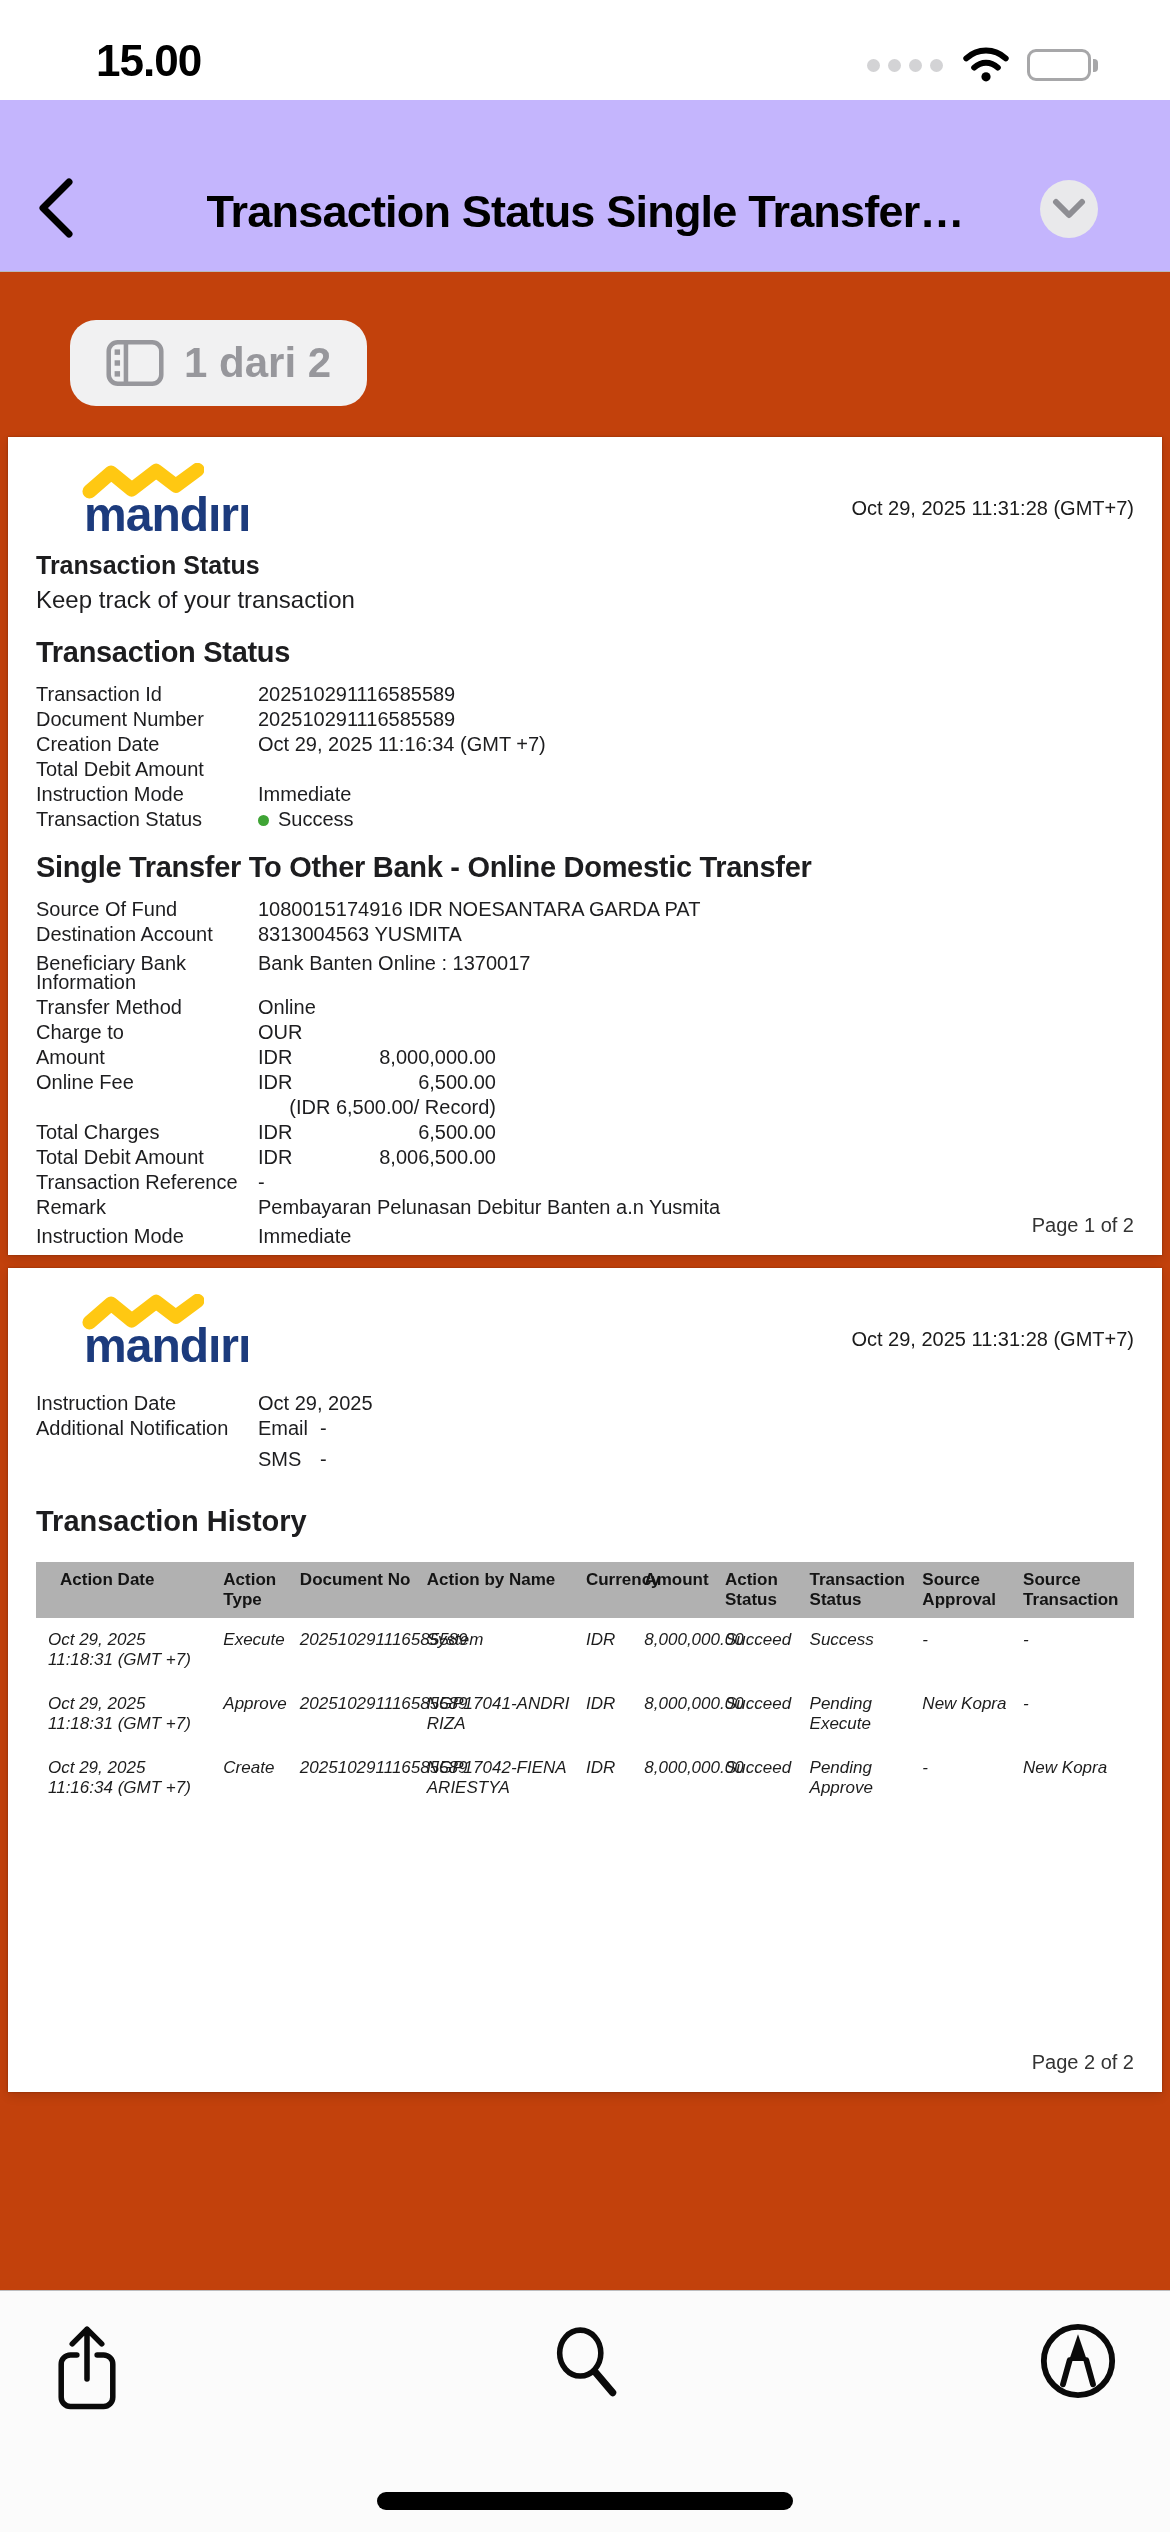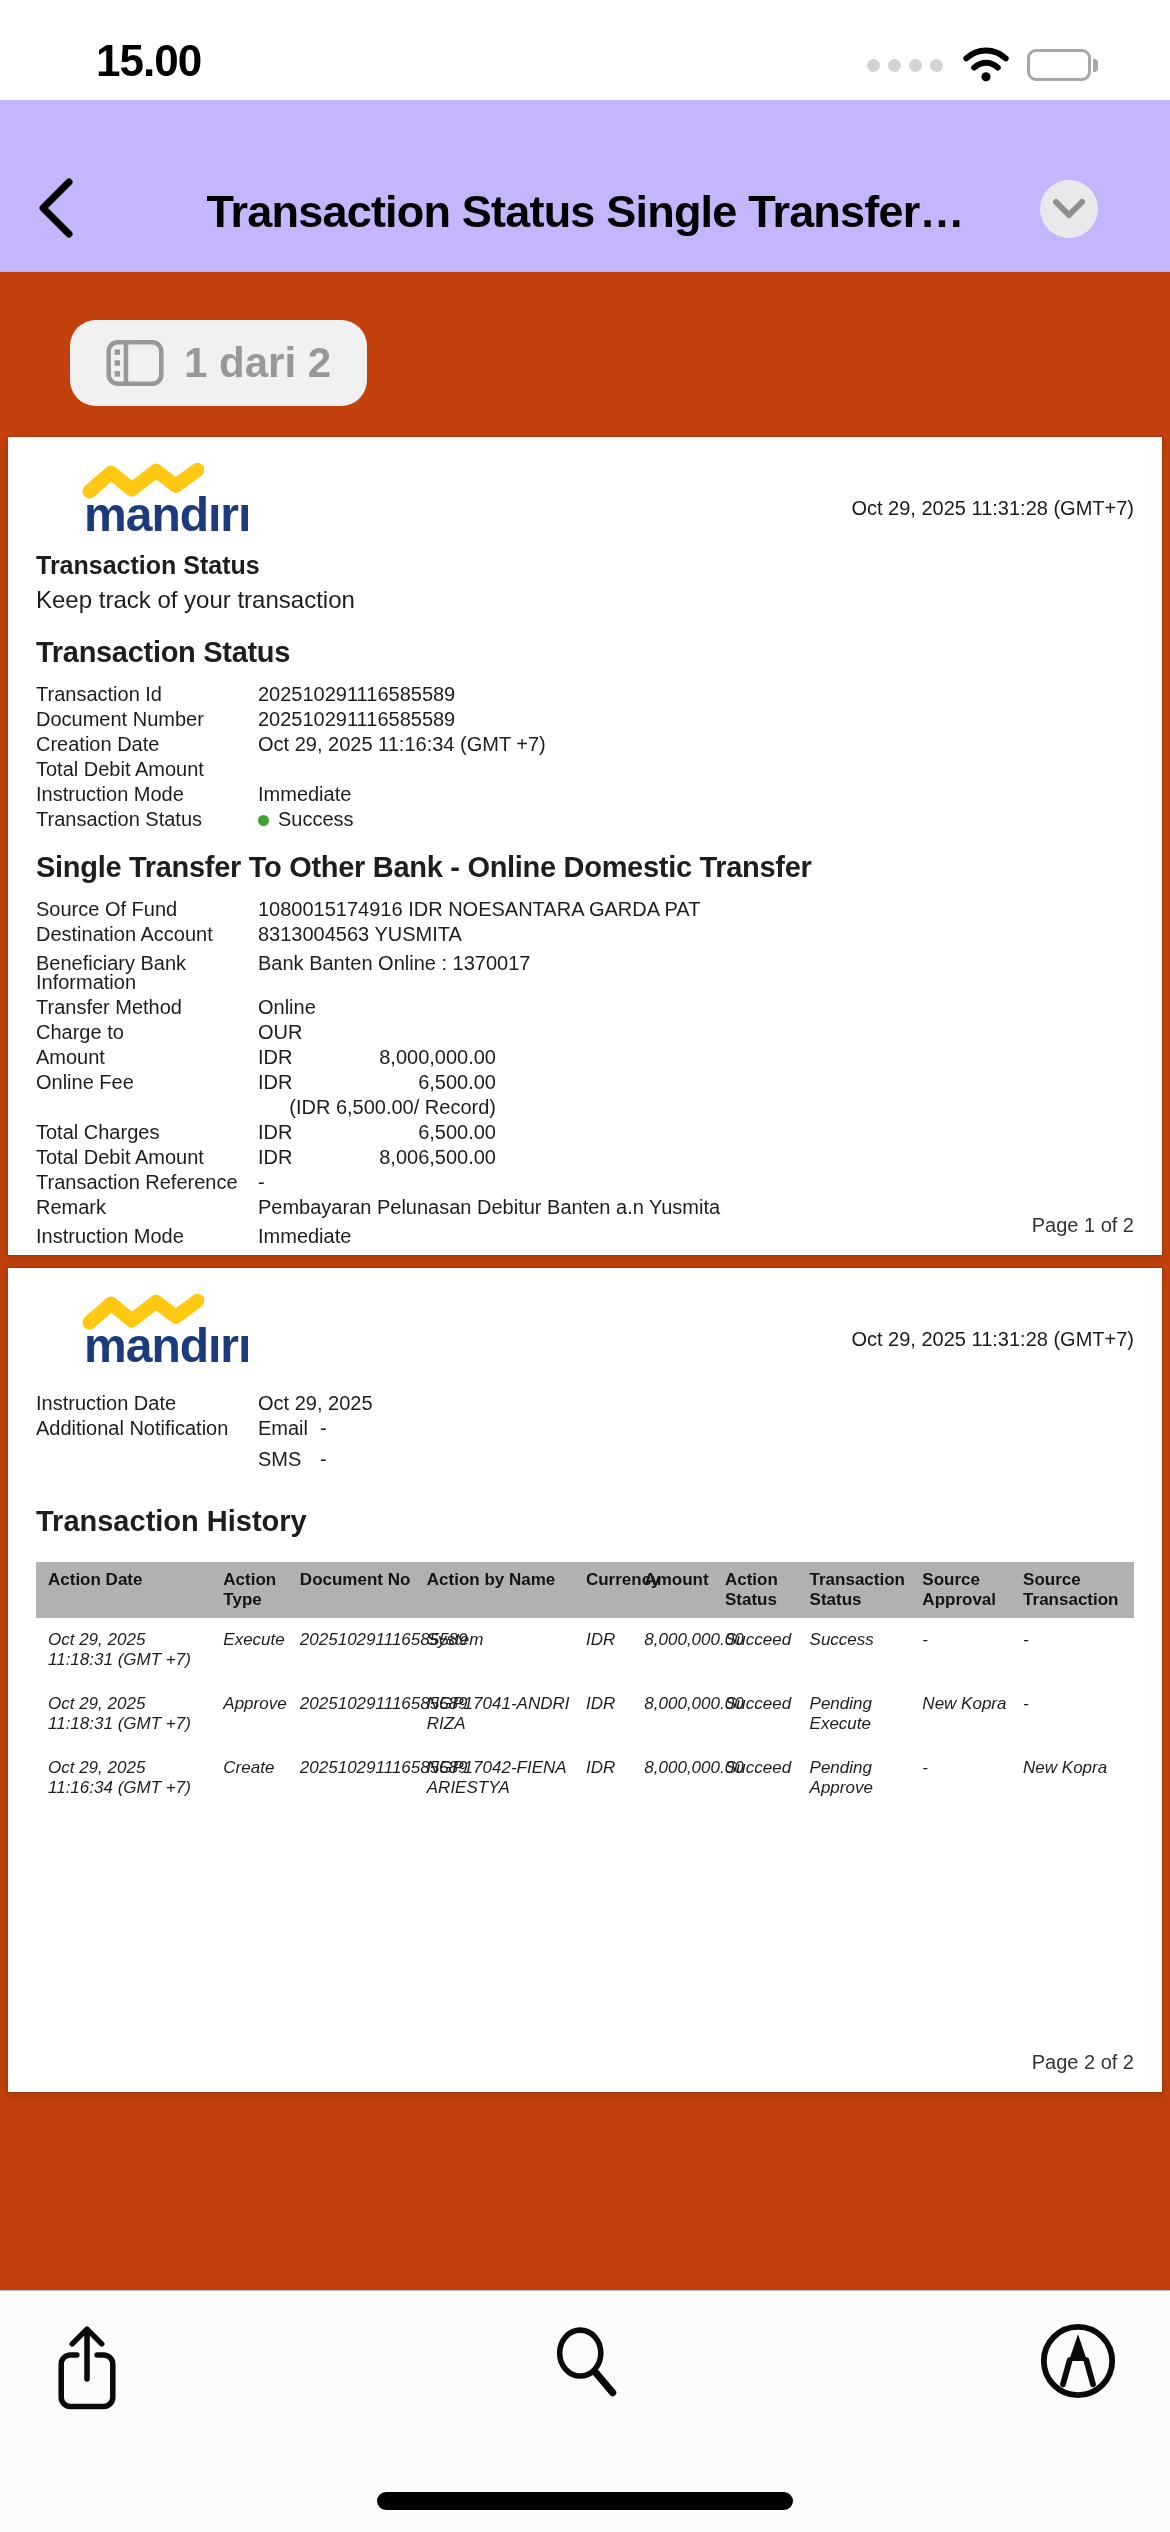--- a/index.html
+++ b/index.html
@@ -57,21 +57,21 @@
   .status-dot { width:11px; height:11px; border-radius:50%; background:#3fa435;
                 display:inline-block; margin-right:9px; }
   .dkey { width:62px; display:inline-block; }
 
   .page-footer { position:absolute; right:28px; bottom:18px; font-size:20px; color:#333; }
 
   .hist-heading { font-size:29px; font-weight:700; margin-top:36px; margin-bottom:24px; }
   table { width:100%; border-collapse:collapse; font-size:17px; table-layout:fixed; }
   thead th { background:#b1b1b1; text-align:left; font-weight:700; color:#141414;
              padding:8px 6px; vertical-align:top; line-height:20px; }
-  thead th:first-child { padding-left:12px; }
+  thead th:first-child { padding-left:24px; }
   tbody td { padding:12px 6px 6px 6px; vertical-align:top; line-height:20px; color:#1c1c1c;font-style:italic; }
   tbody td:first-child { padding-left:12px; }
   tbody tr { height:64px; }
 
   
   .toolbar { position:relative; height:242px; background:#fbfbfb; border-top:1px solid #bdbdbf; }
   .tb-btn { position:absolute; top:30px; background:none; border:none; }
   .tb-share { left:52px; }
   .tb-search { left:547px; }
   .tb-markup { right:52px; }

